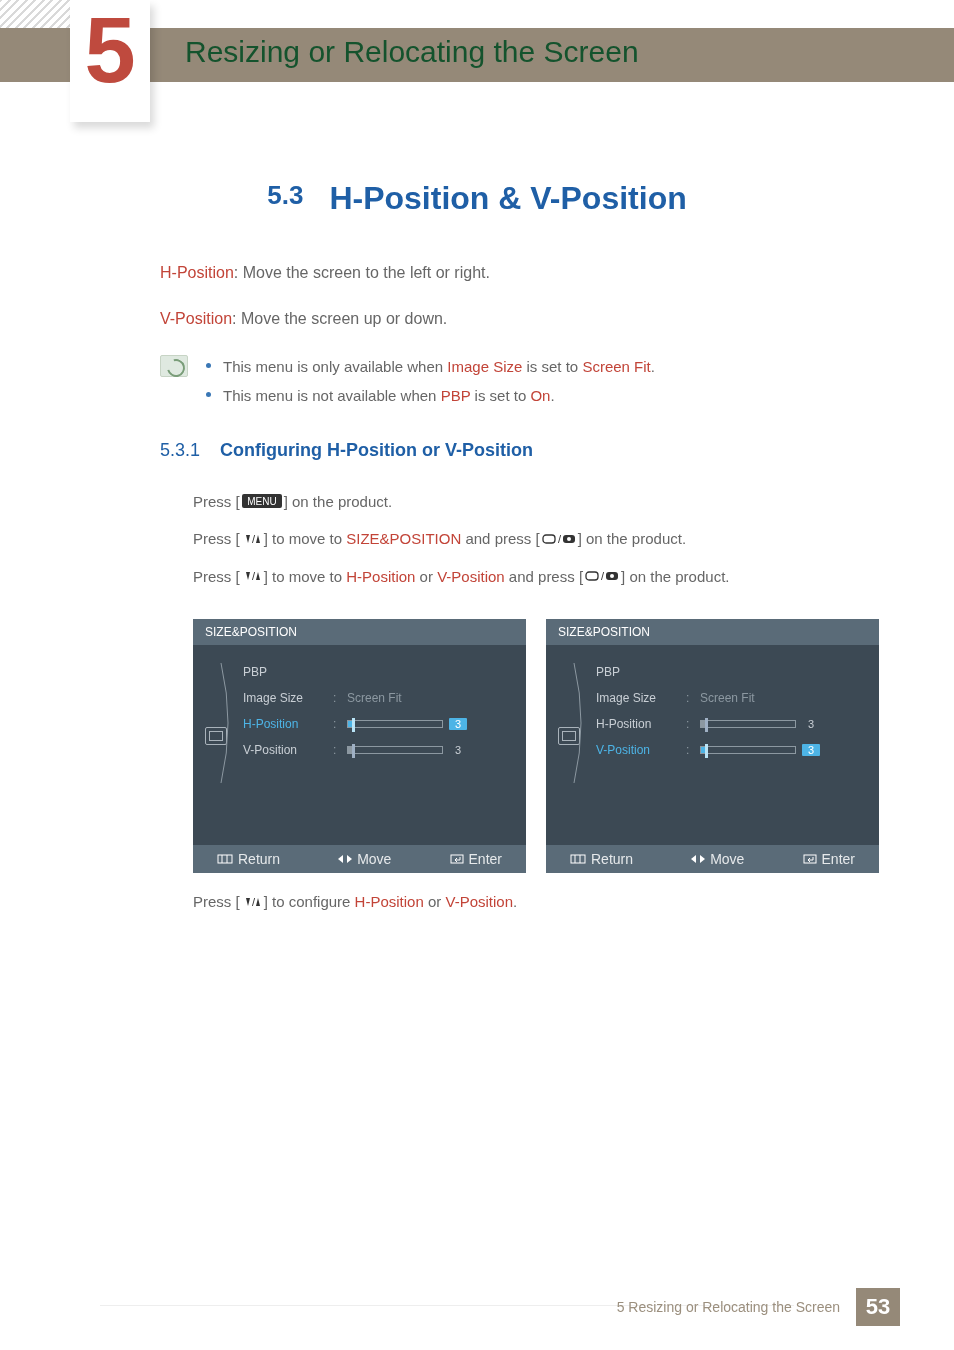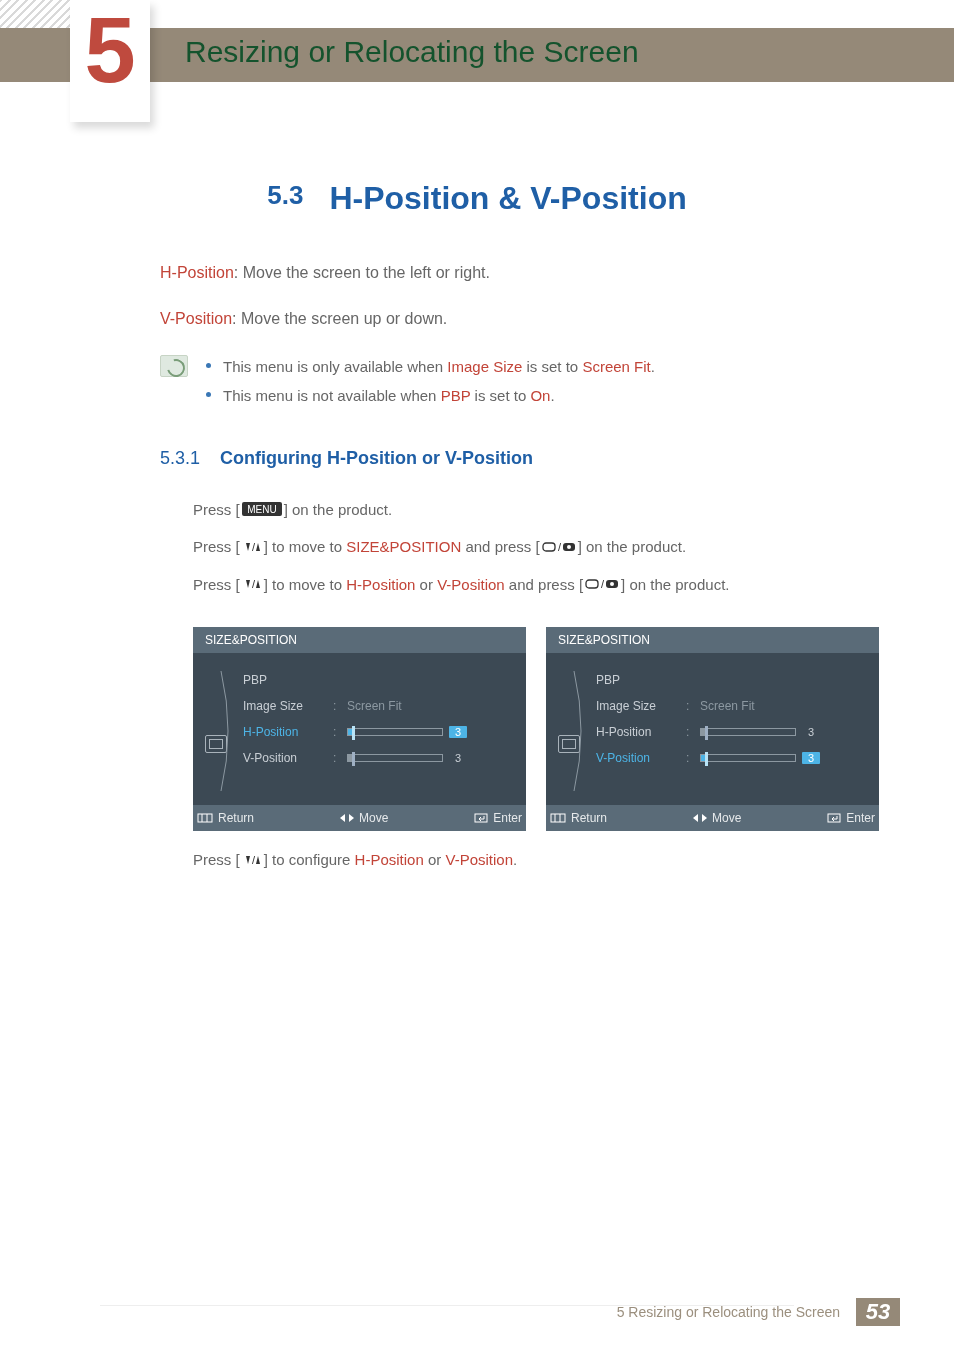--- a/index.html
+++ b/index.html
@@ -9,21 +9,21 @@
   .chapter-box { position: absolute; top: 0; left: 70px; width: 80px; height: 122px; background: #fff; box-shadow: 4px 6px 8px rgba(0,0,0,.15); display: flex; align-items: flex-start; justify-content: center; }
   .chapter-num { font-size: 92px; color: #bf4a3e; font-weight: bold; line-height: 1; margin-top: 4px; }
   .chapter-title { position: absolute; left: 185px; top: 35px; font-size: 30px; color: #14532d; font-weight: normal; }
   .content { position: absolute; top: 180px; left: 75px; right: 75px; }
   .sect-row { display: flex; gap: 26px; margin-bottom: 44px; justify-content: center; }
   .sect-num { font-size: 26px; color: #1f5fa6; font-weight: bold; }
   .sect-title { font-size: 32px; color: #1f5fa6; font-weight: bold; }
   .body-block { margin-left: 85px; }
   .para { font-size: 16px; color: #666; margin-bottom: 22px; line-height: 1.5; }
   .red { color: #c24438; }
-  .note-row { display: flex; align-items: flex-start; gap: 18px; margin-bottom: 38px; }
+  .note-row { display: flex; align-items: flex-start; gap: 18px; margin-bottom: 30px; }
   .note-icon { width: 28px; height: 22px; background: #dfe9e0; border: 1px solid #c7d4c5; border-radius: 2px; position: relative; flex-shrink: 0; margin-top: 2px; }
   .note-icon::after { content: ""; position: absolute; left: 6px; top: 3px; width: 14px; height: 14px; border: 2px solid #7a9d79; border-radius: 50%; border-right-color: transparent; transform: rotate(210deg); }
   .bullet-block { font-size: 15px; color: #666; line-height: 1.9; }
   .bullet-item { display:flex; gap:12px; }
   .bullet-dot { width:5px; height:5px; background:#3a77b5; border-radius:50%; margin-top:10px; flex-shrink:0; }
   .subsect-row { margin-left: 85px; display: flex; gap: 20px; margin-bottom: 30px; }
   .subsect-num { color: #1f5fa6; font-size: 18px; font-weight: normal; }
   .subsect-title { color: #1f5fa6; font-size: 18px; font-weight: bold; }
   .steps { margin-left: 118px; font-size: 15px; color: #666; }
   .step { margin-bottom: 14px; line-height: 1.5; }
@@ -37,28 +37,28 @@
   .osd-curve { position:absolute; left:28px; top:18px; width:16px; height:120px; }
   .osd-row { display: flex; align-items: center; margin-bottom: 8px; height: 18px; }
   .osd-label { width: 90px; }
   .osd-colon { width: 14px; color: #8c98a1; }
   .osd-val { color: #8c98a1; }
   .slider { display: flex; align-items: center; gap: 6px; }
   .slider-track { width: 96px; height: 8px; border: 1px solid #8c98a1; position: relative; }
   .slider-fill { position: absolute; left: 0; top: 0; bottom: 0; width: 4%; background: #8c98a1; }
   .slider-knob { position:absolute; top:-3px; height:14px; width:3px; background:#9fb0c4; left:4px; }
   .slider-num { width: 18px; text-align: center; font-size: 11px; }
-  .osd-footer { display: flex; justify-content: space-between; align-items: center; background: #5a6b78; padding: 6px 4px; font-size: 12px; color: #e6e9eb; }
+  .osd-footer { display: flex; justify-content: space-between; align-items: center; background: #5a6b78; padding: 6px 24px; font-size: 14px; color: #e6e9eb; margin-top: 48px; }
   .osd-footer span { display:flex; align-items:center; gap:5px; }
   .active-blue { color: #4db4e6; }
   .active-bg { background: #4db4e6; color: #fff; border-radius: 1px; padding: 0 3px; }
   .after-osd { margin-left:118px; font-size:15px; color:#666; }
   .footer { position: absolute; bottom: 24px; right: 54px; display: flex; align-items: center; gap: 16px; font-size: 14px; }
   .footer-text { color: #9b8f7e; }
-  .page-box { width: 44px; height: 28px; background: #958978; color: #fff; display: flex; align-items: center; justify-content: center; font-size: 22px; font-weight: bold; font-style: italic; }
+  .page-box { width: 44px; height: 38px; background: #958978; color: #fff; display: flex; align-items: center; justify-content: center; font-size: 22px; font-weight: bold; }
   .footer-line { position:absolute; bottom:44px; left:100px; right:160px; border-top:1px solid #eee; }
   svg { overflow: visible; }
 </style>
 </head>
 <body>
 
 <div class="hatch"></div>
 <div class="header-bar"></div>
 <div class="chapter-box">
   <div class="chapter-num">5</div>

